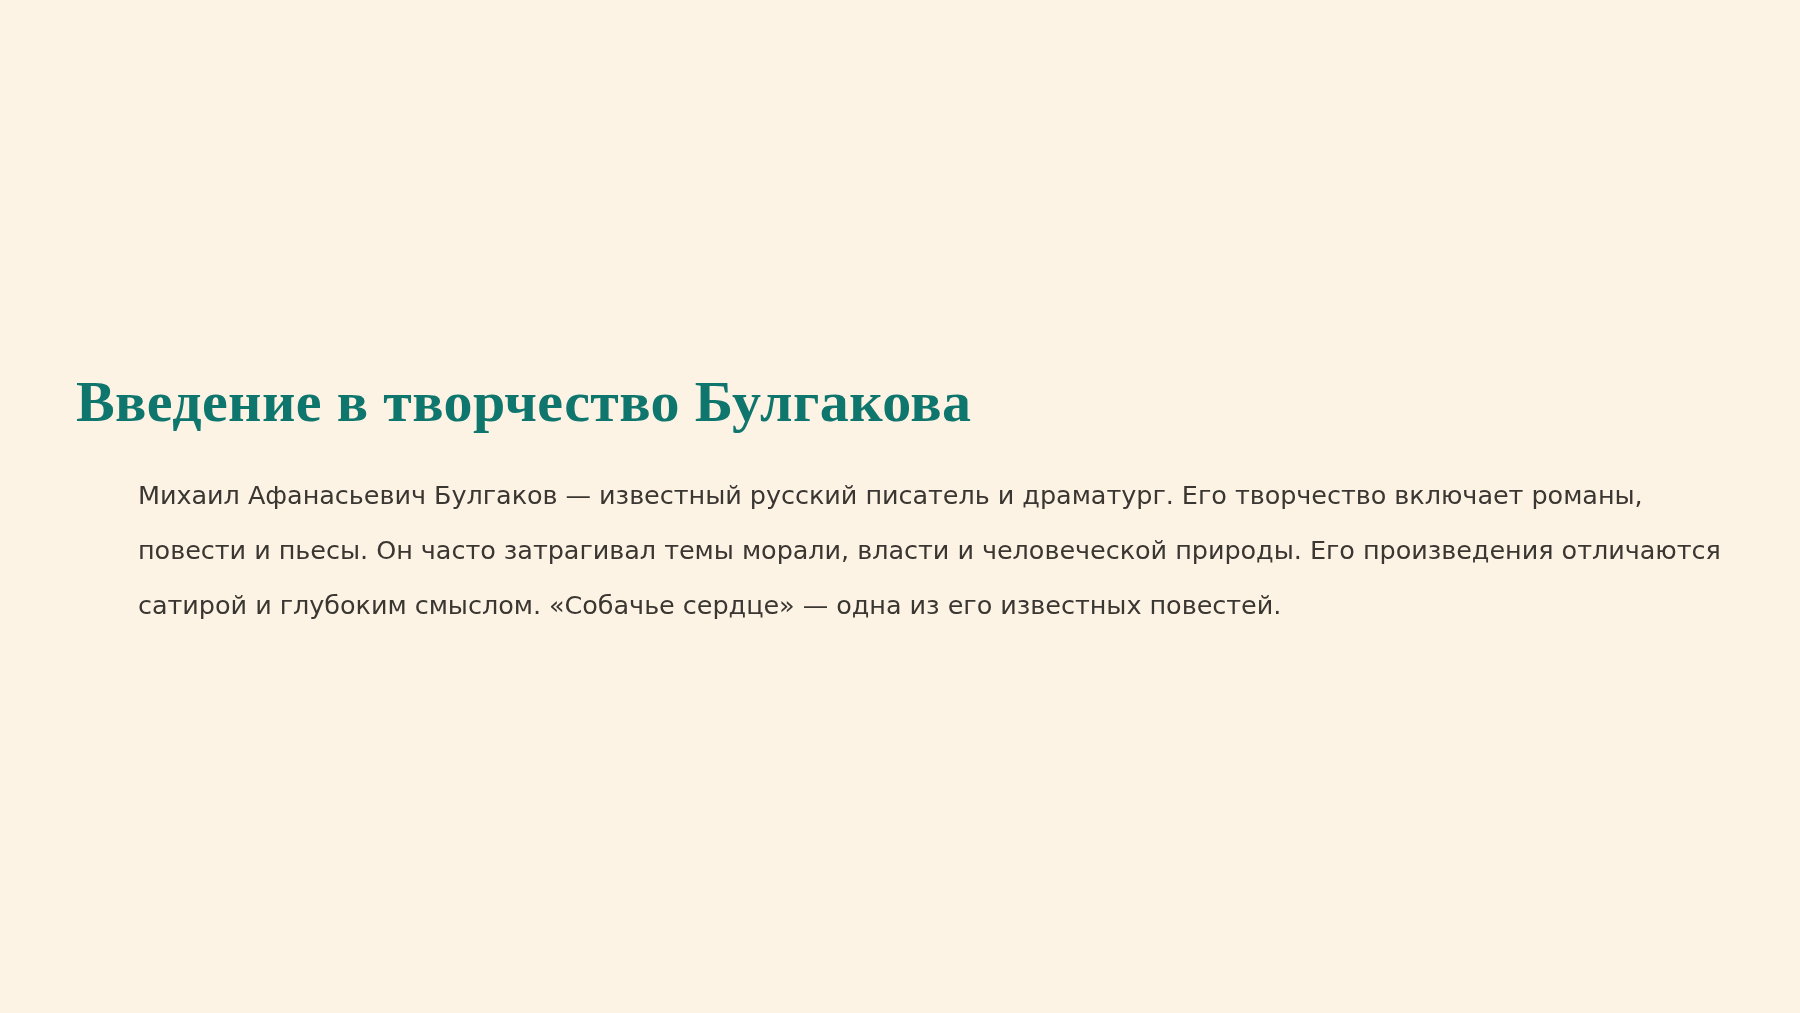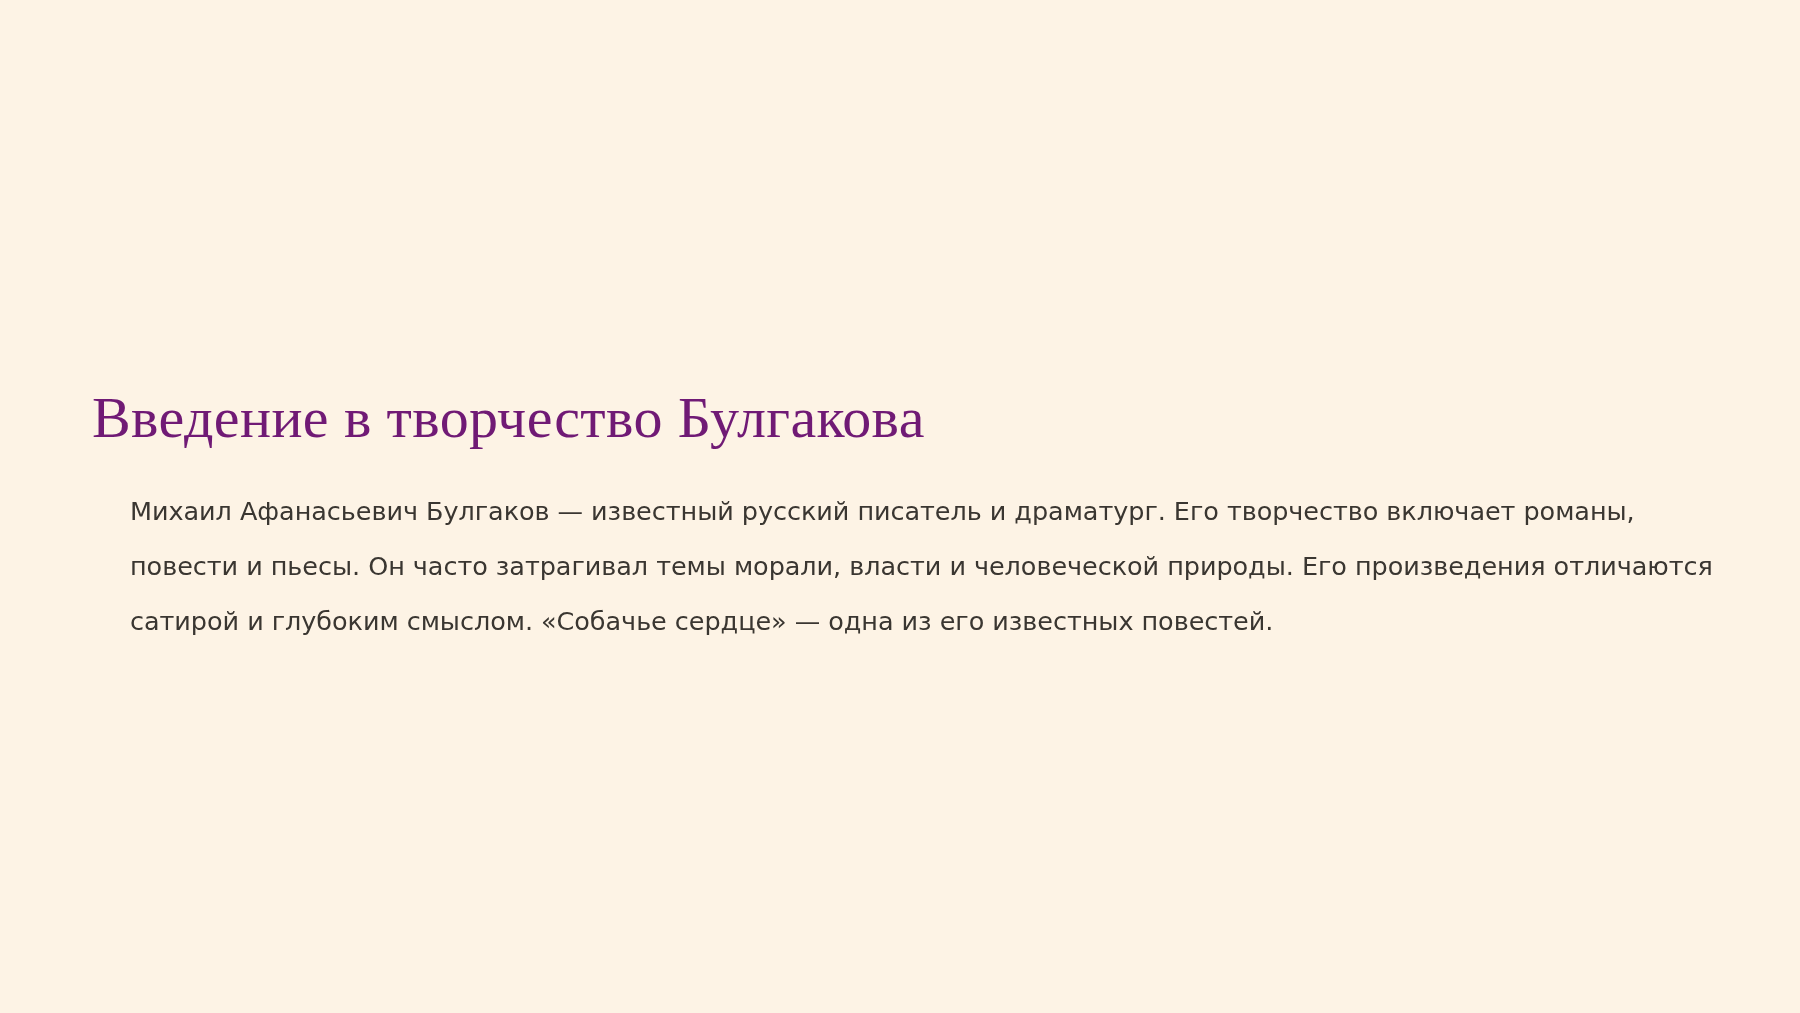--- a/index.html
+++ b/index.html
@@ -25,34 +25,35 @@
   }
 
   .content {
     position: absolute;
     left: 76px;
     top: 368px;
     width: 1660px;
   }
 
   .page-title {
-    margin: 16px;
+    margin: 0;
     font-family: "Liberation Serif", "DejaVu Serif", serif;
-    font-weight: 400;
+    font-weight: 700;
     font-size: 58px;
     line-height: 1.16;
     letter-spacing: 0.4px;
-    color: #701a75;
+    color: #0f766e;
     white-space: nowrap;
   }
 
   .quote-block {
     display: flex;
     align-items: flex-start;
     margin-top: 31px;
+    margin-left: 8px;
   }
 
   .quote-bar {
     flex: 0 0 auto;
     width: 6px;
     background: #3f5a32;
     border-radius: 0;
   }
 
   .quote-body {

